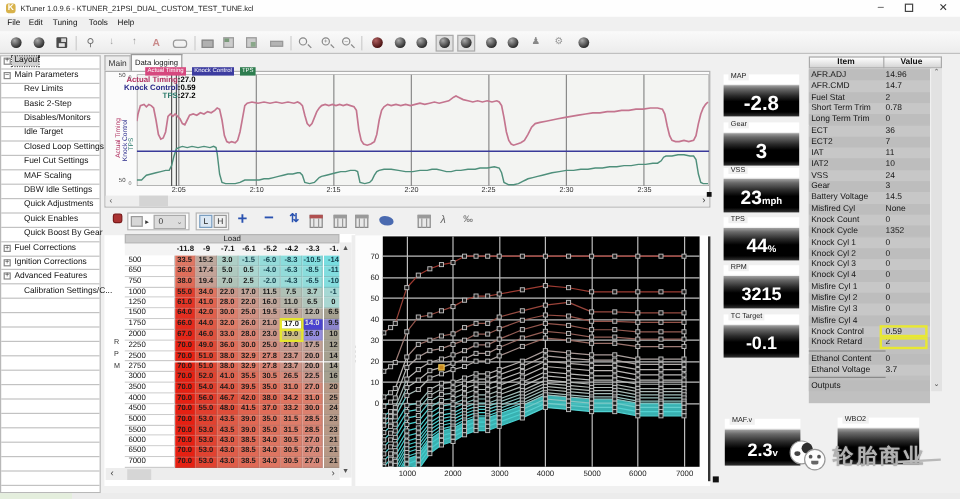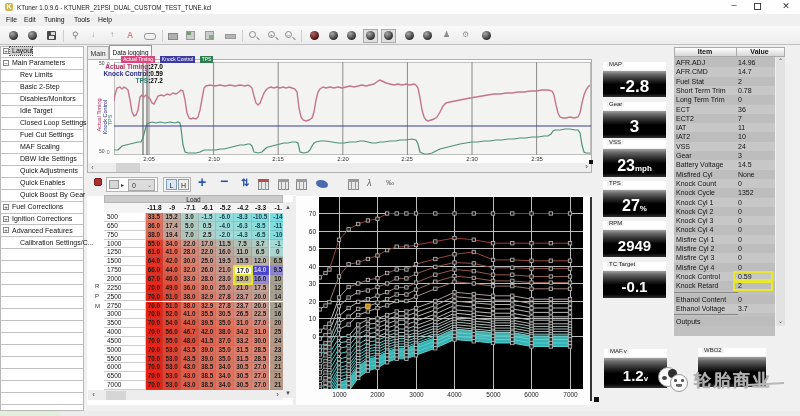--- a/index.html
+++ b/index.html
@@ -1296,30 +1296,30 @@
 <div class="a" style="left:607px;top:61px;font-size:6px;color:#222;background:#f0f0f0;padding:0 2px">MAP</div>
 <div class="a" style="left:603px;top:71px;width:63px;height:26px;background:linear-gradient(180deg,#a2a2a2 0%,#6a6a6a 12%,#2a2a2a 34%,#000 52%,#000 86%,#1d1d1d 94%,#333 100%);color:#fff;text-align:center;line-height:31px;font-weight:bold;overflow:hidden"><span style="font-size:17px">-2.8</span></div>
 <div class="a" style="left:603px;top:101.5px;width:63px;height:8px;background:#fff"></div>
 <div class="a" style="left:607px;top:100.5px;font-size:6px;color:#222;background:#f0f0f0;padding:0 2px">Gear</div>
 <div class="a" style="left:603px;top:110.5px;width:63px;height:27px;background:linear-gradient(180deg,#a2a2a2 0%,#6a6a6a 12%,#2a2a2a 34%,#000 52%,#000 86%,#1d1d1d 94%,#333 100%);color:#fff;text-align:center;line-height:32px;font-weight:bold;overflow:hidden"><span style="font-size:17px">3</span></div>
 <div class="a" style="left:603px;top:139.5px;width:63px;height:8px;background:#fff"></div>
 <div class="a" style="left:607px;top:138.5px;font-size:6px;color:#222;background:#f0f0f0;padding:0 2px">VSS</div>
 <div class="a" style="left:603px;top:148.5px;width:63px;height:28px;background:linear-gradient(180deg,#a2a2a2 0%,#6a6a6a 12%,#2a2a2a 34%,#000 52%,#000 86%,#1d1d1d 94%,#333 100%);color:#fff;text-align:center;line-height:33px;font-weight:bold;overflow:hidden"><span style="font-size:16px">23</span><span style="font-size:8px">mph</span></div>
 <div class="a" style="left:603px;top:181px;width:63px;height:8px;background:#fff"></div>
 <div class="a" style="left:607px;top:180px;font-size:6px;color:#222;background:#f0f0f0;padding:0 2px">TPS</div>
-<div class="a" style="left:603px;top:190px;width:63px;height:27px;background:linear-gradient(180deg,#a2a2a2 0%,#6a6a6a 12%,#2a2a2a 34%,#000 52%,#000 86%,#1d1d1d 94%,#333 100%);color:#fff;text-align:center;line-height:32px;font-weight:bold;overflow:hidden"><span style="font-size:16px">27</span><span style="font-size:8px">%</span></div>
+<div class="a" style="left:603px;top:190px;width:63px;height:27px;background:linear-gradient(180deg,#a2a2a2 0%,#6a6a6a 12%,#2a2a2a 34%,#000 52%,#000 86%,#1d1d1d 94%,#333 100%);color:#fff;text-align:center;line-height:32px;font-weight:bold;overflow:hidden"><span style="font-size:16px">44</span><span style="font-size:8px">%</span></div>
 <div class="a" style="left:603px;top:221px;width:63px;height:8px;background:#fff"></div>
 <div class="a" style="left:607px;top:220px;font-size:6px;color:#222;background:#f0f0f0;padding:0 2px">RPM</div>
-<div class="a" style="left:603px;top:230px;width:63px;height:27px;background:linear-gradient(180deg,#a2a2a2 0%,#6a6a6a 12%,#2a2a2a 34%,#000 52%,#000 86%,#1d1d1d 94%,#333 100%);color:#fff;text-align:center;line-height:32px;font-weight:bold;overflow:hidden"><span style="font-size:15px">2949</span></div>
+<div class="a" style="left:603px;top:230px;width:63px;height:27px;background:linear-gradient(180deg,#a2a2a2 0%,#6a6a6a 12%,#2a2a2a 34%,#000 52%,#000 86%,#1d1d1d 94%,#333 100%);color:#fff;text-align:center;line-height:32px;font-weight:bold;overflow:hidden"><span style="font-size:15px">3215</span></div>
 <div class="a" style="left:603px;top:261.5px;width:63px;height:8px;background:#fff"></div>
 <div class="a" style="left:607px;top:260.5px;font-size:6px;color:#222;background:#f0f0f0;padding:0 2px">TC Target</div>
 <div class="a" style="left:603px;top:270.5px;width:63px;height:27px;background:linear-gradient(180deg,#a2a2a2 0%,#6a6a6a 12%,#2a2a2a 34%,#000 52%,#000 86%,#1d1d1d 94%,#333 100%);color:#fff;text-align:center;line-height:32px;font-weight:bold;overflow:hidden"><span style="font-size:15px">-0.1</span></div>
 <div class="a" style="left:604px;top:349px;width:63px;height:8px;background:#fff"></div>
 <div class="a" style="left:608px;top:348px;font-size:6px;color:#222;background:#f0f0f0;padding:0 2px">MAF.v</div>
-<div class="a" style="left:604px;top:358px;width:63px;height:30px;background:linear-gradient(180deg,#a2a2a2 0%,#6a6a6a 12%,#2a2a2a 34%,#000 52%,#000 86%,#1d1d1d 94%,#333 100%);color:#fff;text-align:center;line-height:35px;font-weight:bold;overflow:hidden"><span style="font-size:15px">1.2</span><span style="font-size:8px">v</span></div>
+<div class="a" style="left:604px;top:358px;width:63px;height:30px;background:linear-gradient(180deg,#a2a2a2 0%,#6a6a6a 12%,#2a2a2a 34%,#000 52%,#000 86%,#1d1d1d 94%,#333 100%);color:#fff;text-align:center;line-height:35px;font-weight:bold;overflow:hidden"><span style="font-size:15px">2.3</span><span style="font-size:8px">v</span></div>
 <div class="a" style="left:698px;top:348px;width:68px;height:8px;background:#fff"></div>
 <div class="a" style="left:702px;top:347px;font-size:6px;color:#222;background:#f0f0f0;padding:0 2px">WBO2</div>
 <div class="a" style="left:698px;top:357px;width:68px;height:30px;background:linear-gradient(180deg,#a2a2a2 0%,#6a6a6a 12%,#2a2a2a 34%,#000 52%,#000 86%,#1d1d1d 94%,#333 100%);color:#fff;text-align:center;line-height:35px;font-weight:bold;overflow:hidden"><span style="font-size:17px"></span></div>
 <div class="a" style="left:674px;top:47px;width:111px;height:10px;background:linear-gradient(#fefefe,#d6d6d6);border:1px solid #aaa"></div>
 <div class="a" style="left:674px;top:47px;width:62px;text-align:center;font-size:7px;font-weight:bold;color:#111;line-height:10px">Item</div>
 <div class="a" style="left:736px;top:47px;width:46px;text-align:center;font-size:7px;font-weight:bold;color:#111;line-height:10px;border-left:1px solid #aaa">Value</div>
 <div class="a" style="left:674px;top:57px;width:101px;height:279px;background:#c0c0c0"></div>
 <div class="a" style="left:674px;top:58.0px;width:101px;height:9.3px;background:#bdbdbd"></div>
 <div class="a" style="left:676px;top:59.0px;font-size:7px;color:#141414;white-space:nowrap">AFR.ADJ</div>
 <div class="a" style="left:738px;top:59.0px;font-size:7px;color:#141414">14.96</div>

